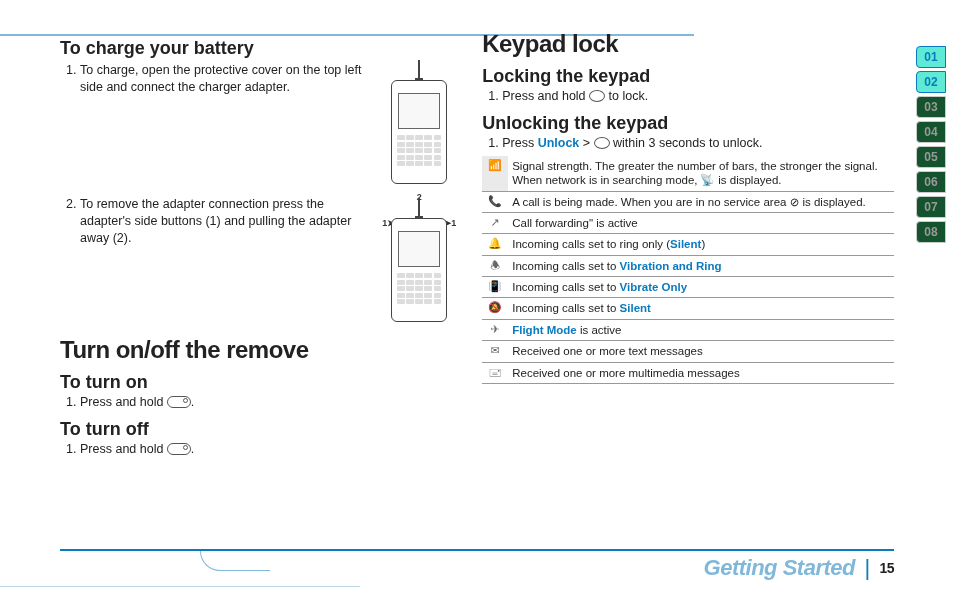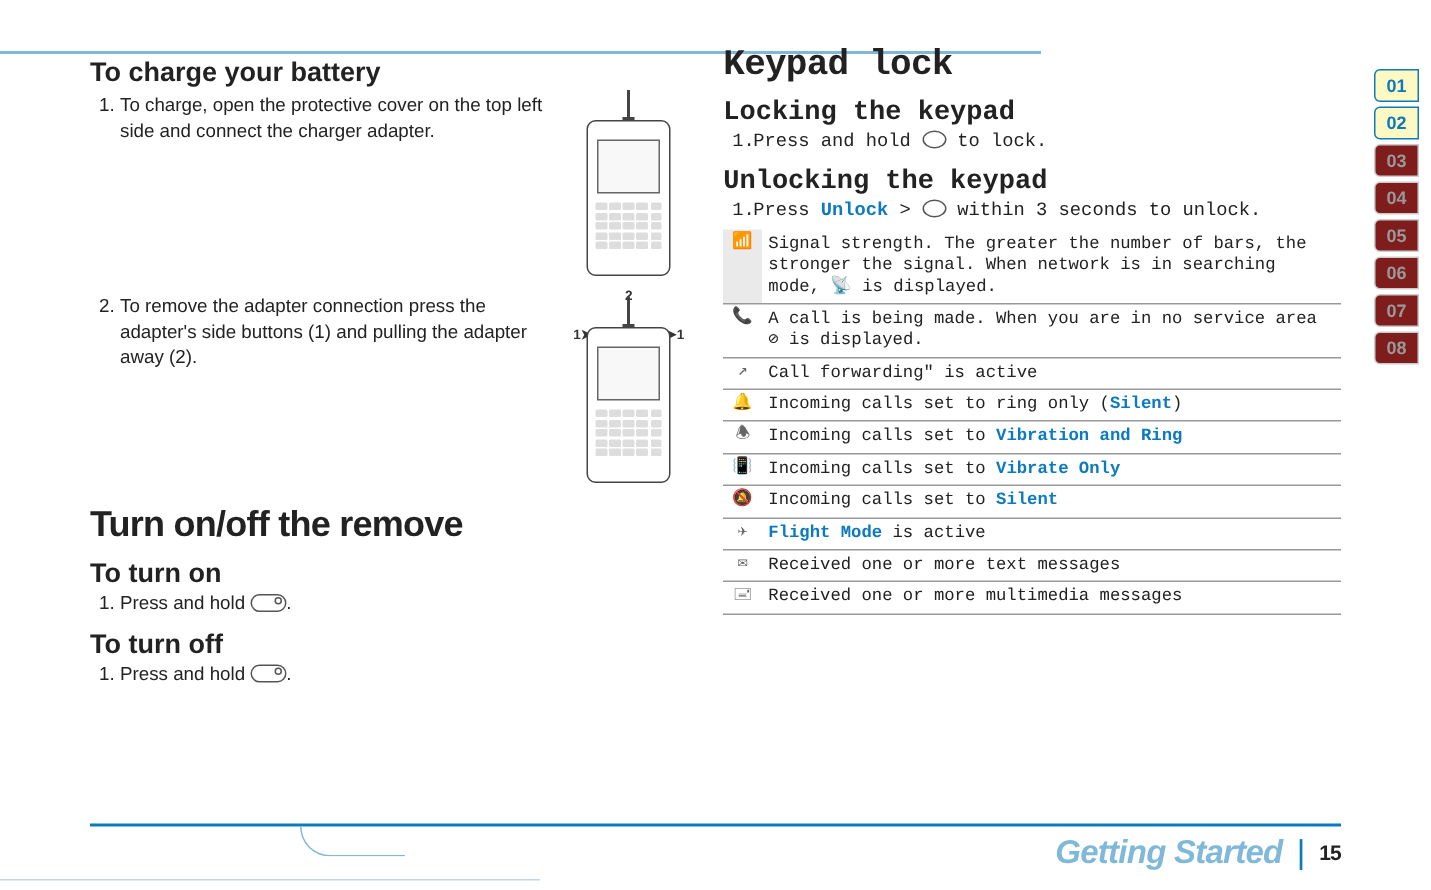--- a/index.html
+++ b/index.html
@@ -20,21 +20,20 @@
     bottom: 30px;
     display: flex;
     gap: 30px;
   }
   .col {
     flex: 1;
     min-width: 0;
   }
   .rcol {
     flex: 1.05;
-    font-family: Liberation Mono, monospace;
   }
   h1 {
     font-size: 24px;
     font-weight: 700;
     letter-spacing: -0.5px;
     margin-top: 14px;
     margin-bottom: 4px;
     color: #222;
   }
   h2 {
@@ -181,30 +180,30 @@
     top: 46px; right: 8px;
     display: flex;
     flex-direction: column;
     gap: 3px;
   }
   .tab {
     width: 30px;
     height: 22px;
     border: 1.5px solid #0b7abf;
     border-radius: 4px 0 0 4px;
-    background: #fef9c3;
+    background: #5eead4;
     color: #0b7abf;
     font-size: 12px;
     font-weight: 600;
     display: flex;
     align-items: center;
     justify-content: center;
   }
   .tab.inactive {
-    background: #7f1d1d;
+    background: #14532d;
     color: #999;
     border-color: #ccc;
   }
   
   .footer {
     position: absolute;
     bottom: 12px;
     right: 60px;
     left: 60px;
     text-align: right;

